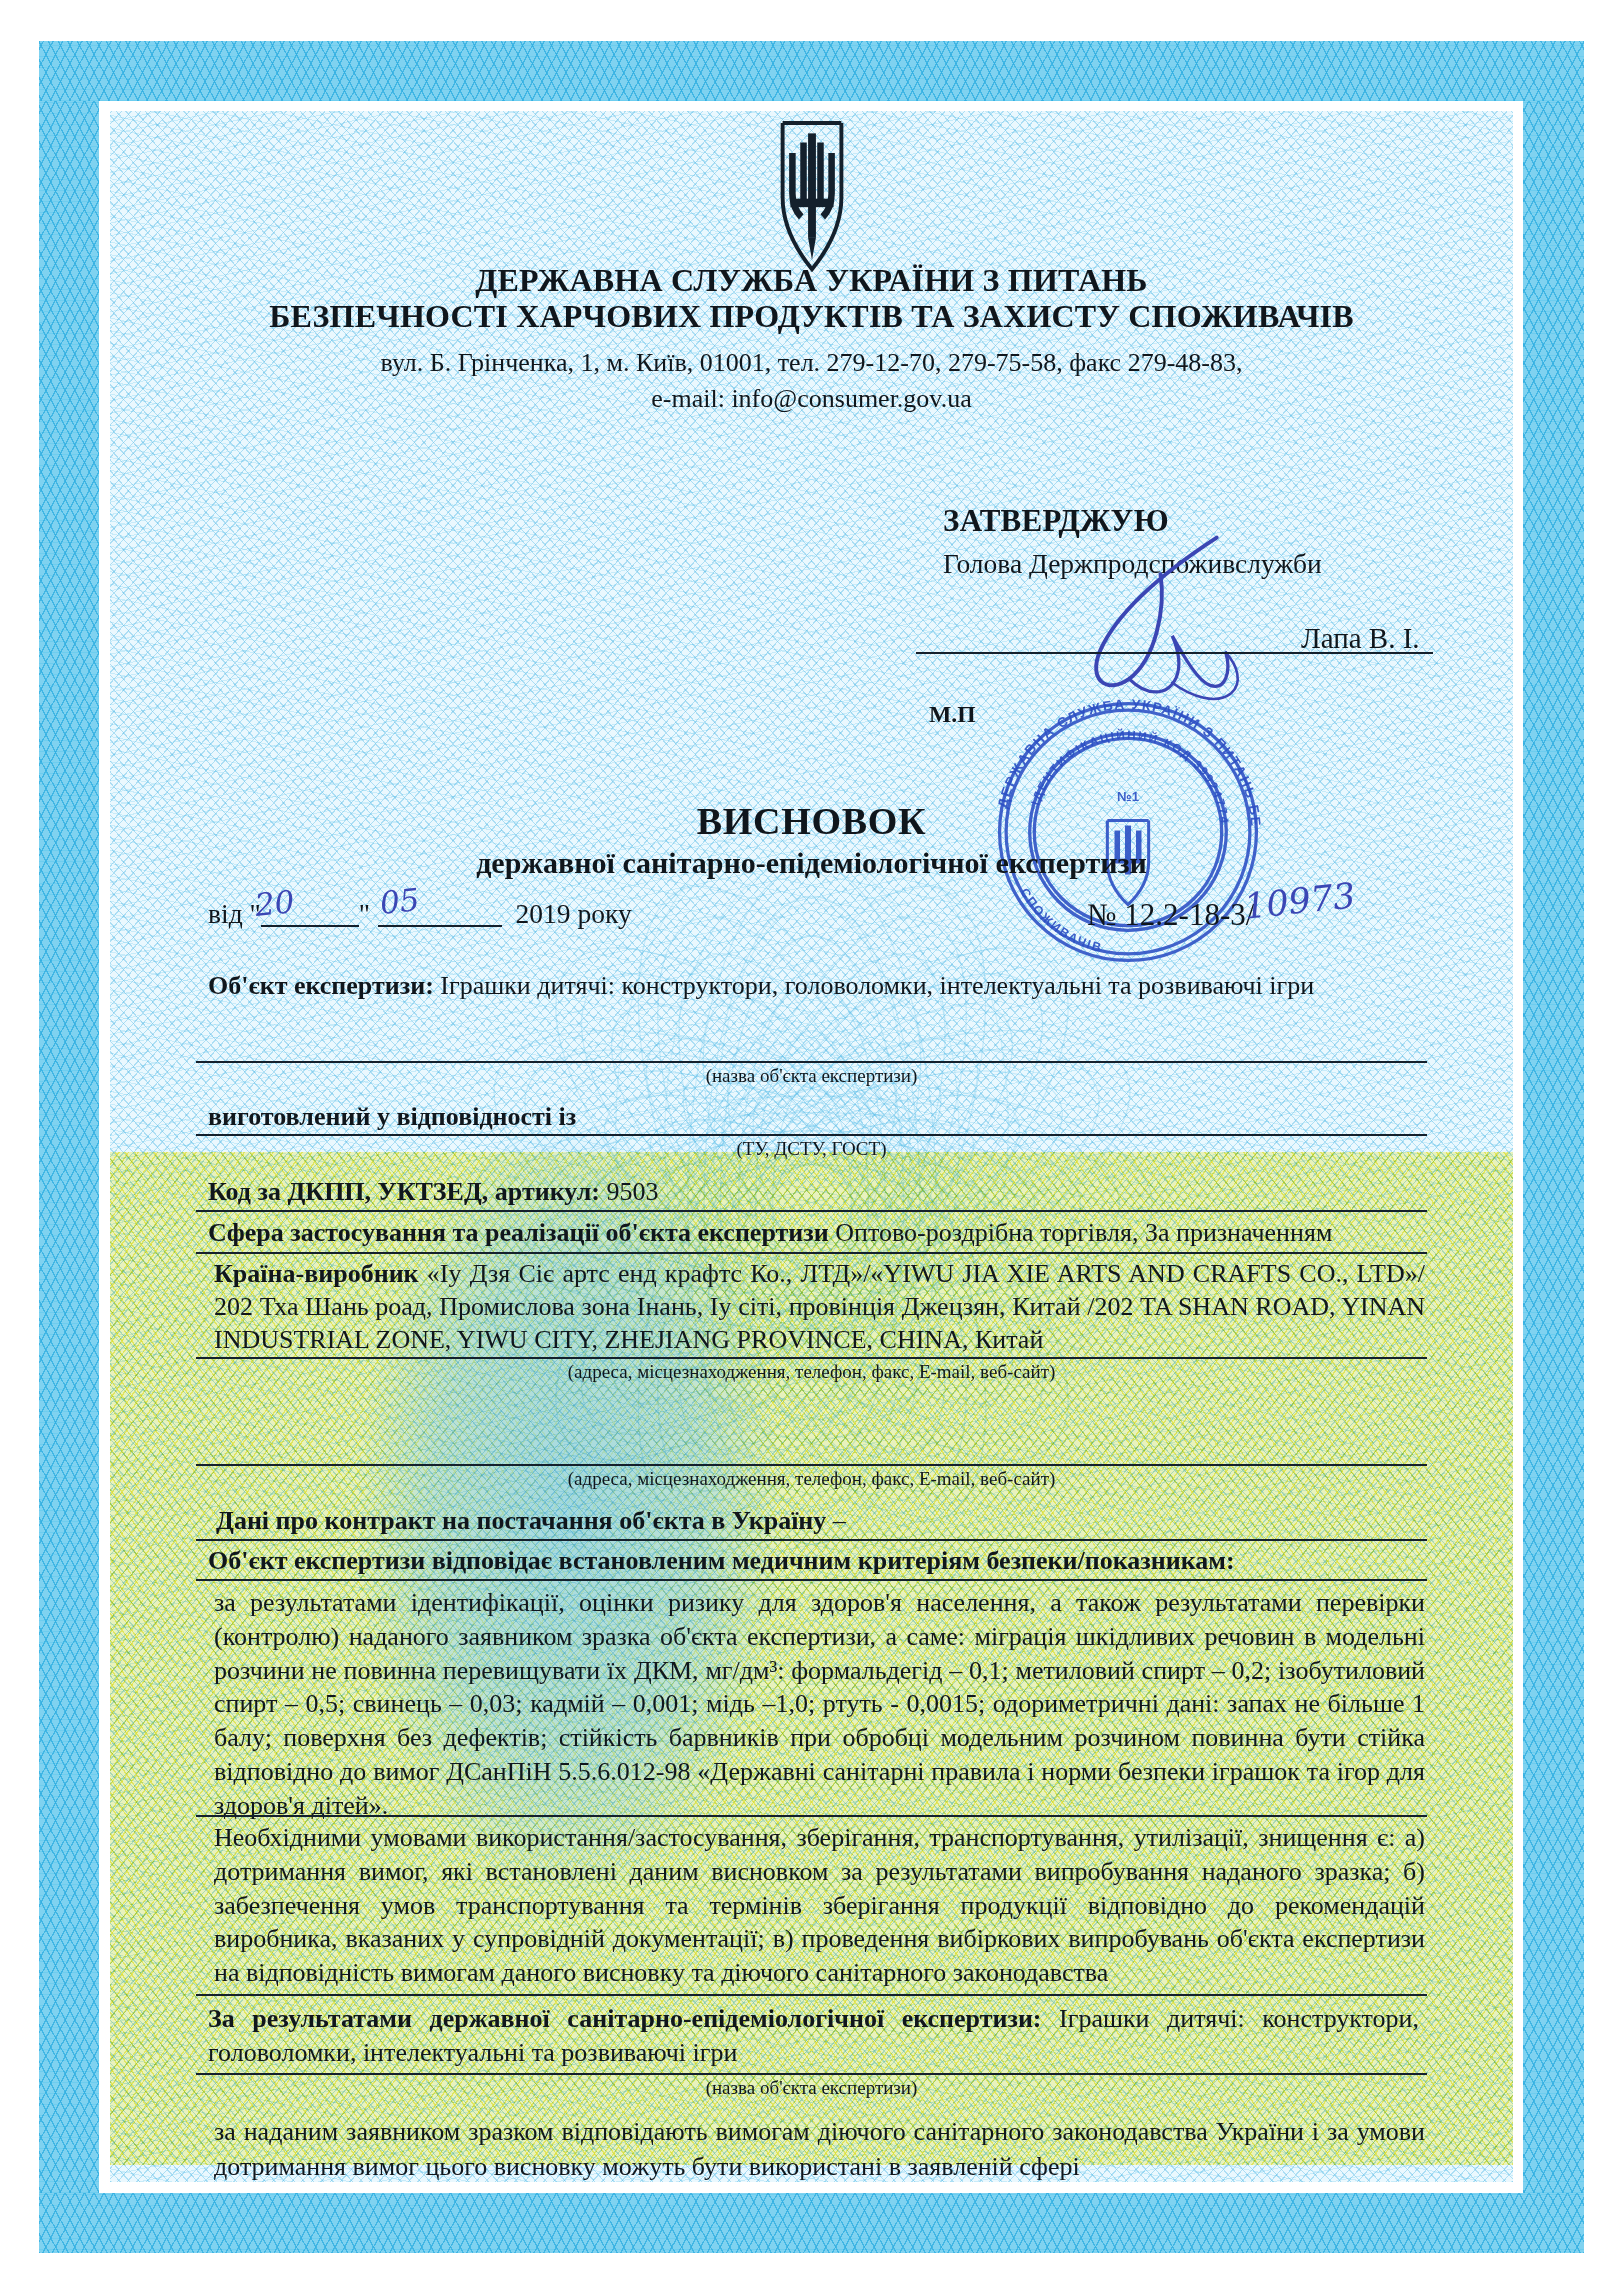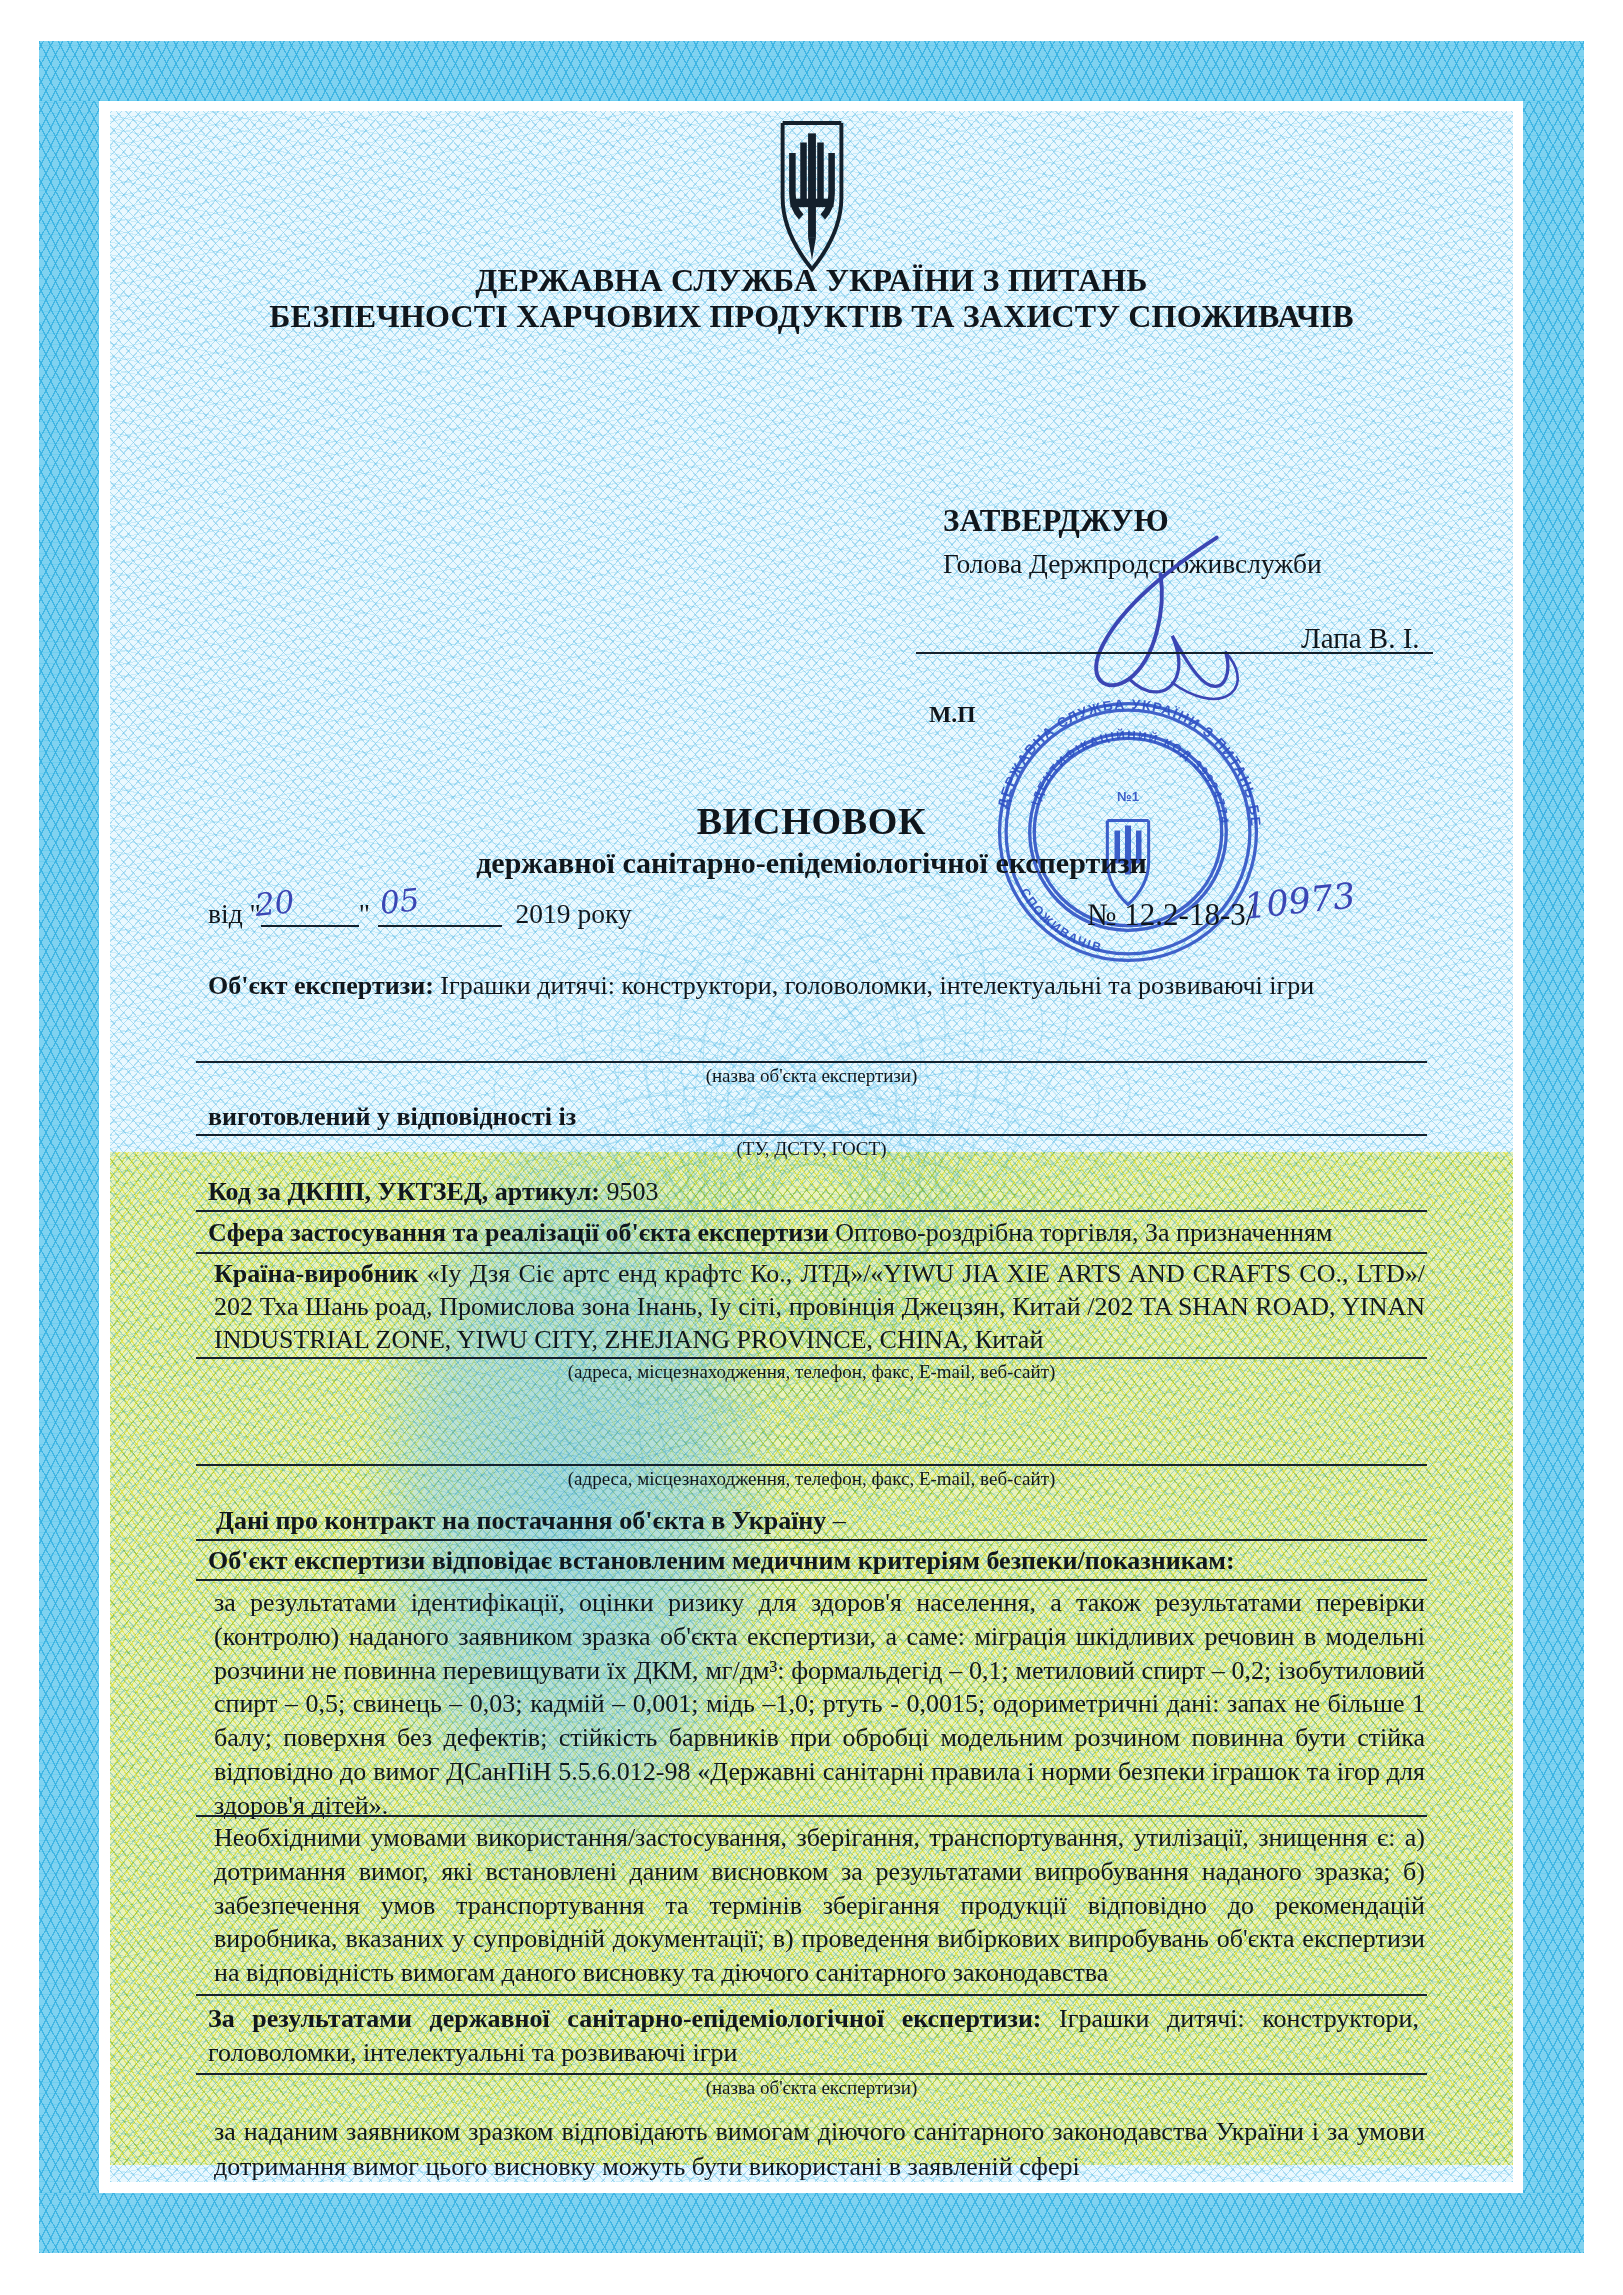--- a/index.html
+++ b/index.html
@@ -173,20 +173,22 @@
         <rect x="42" y="122" width="66" height="13"></rect>
         <path d="M69 182 l6 34 l6 -34z"></path>
       </g>
     </svg>
   </div>
 
   <div class="org-title">
     <div>ДЕРЖАВНА СЛУЖБА УКРАЇНИ З ПИТАНЬ</div>
     <div>БЕЗПЕЧНОСТІ ХАРЧОВИХ ПРОДУКТІВ ТА ЗАХИСТУ СПОЖИВАЧІВ</div>
   </div>
+  <div class="org-contact">вул. Б. Грінченка, 1, м. Київ, 01001, тел. 279-12-70, 279-75-58, факс 279-48-83,</div>
+  <div class="org-email">e-mail: info@consumer.gov.ua</div>
 
   <div class="approve-word">ЗАТВЕРДЖУЮ</div>
   <div class="approve-role">Голова   Держпродспоживслужби</div>
 
   <div class="signature">
     <svg width="353" height="216" viewBox="0 0 540 330">
       <g fill="none" stroke="#3b46b4" stroke-width="5" stroke-linecap="round">
         <path d="M330 10 C250 62, 180 120, 152 182 C132 228, 162 250, 196 226 C236 196, 252 120, 244 66" stroke-width="6"></path>
         <path d="M196 226 C222 252, 254 254, 268 224 C278 200, 268 174, 262 160
                  C282 196, 302 230, 320 236 C344 244, 352 214, 344 186" stroke-width="5"></path>

